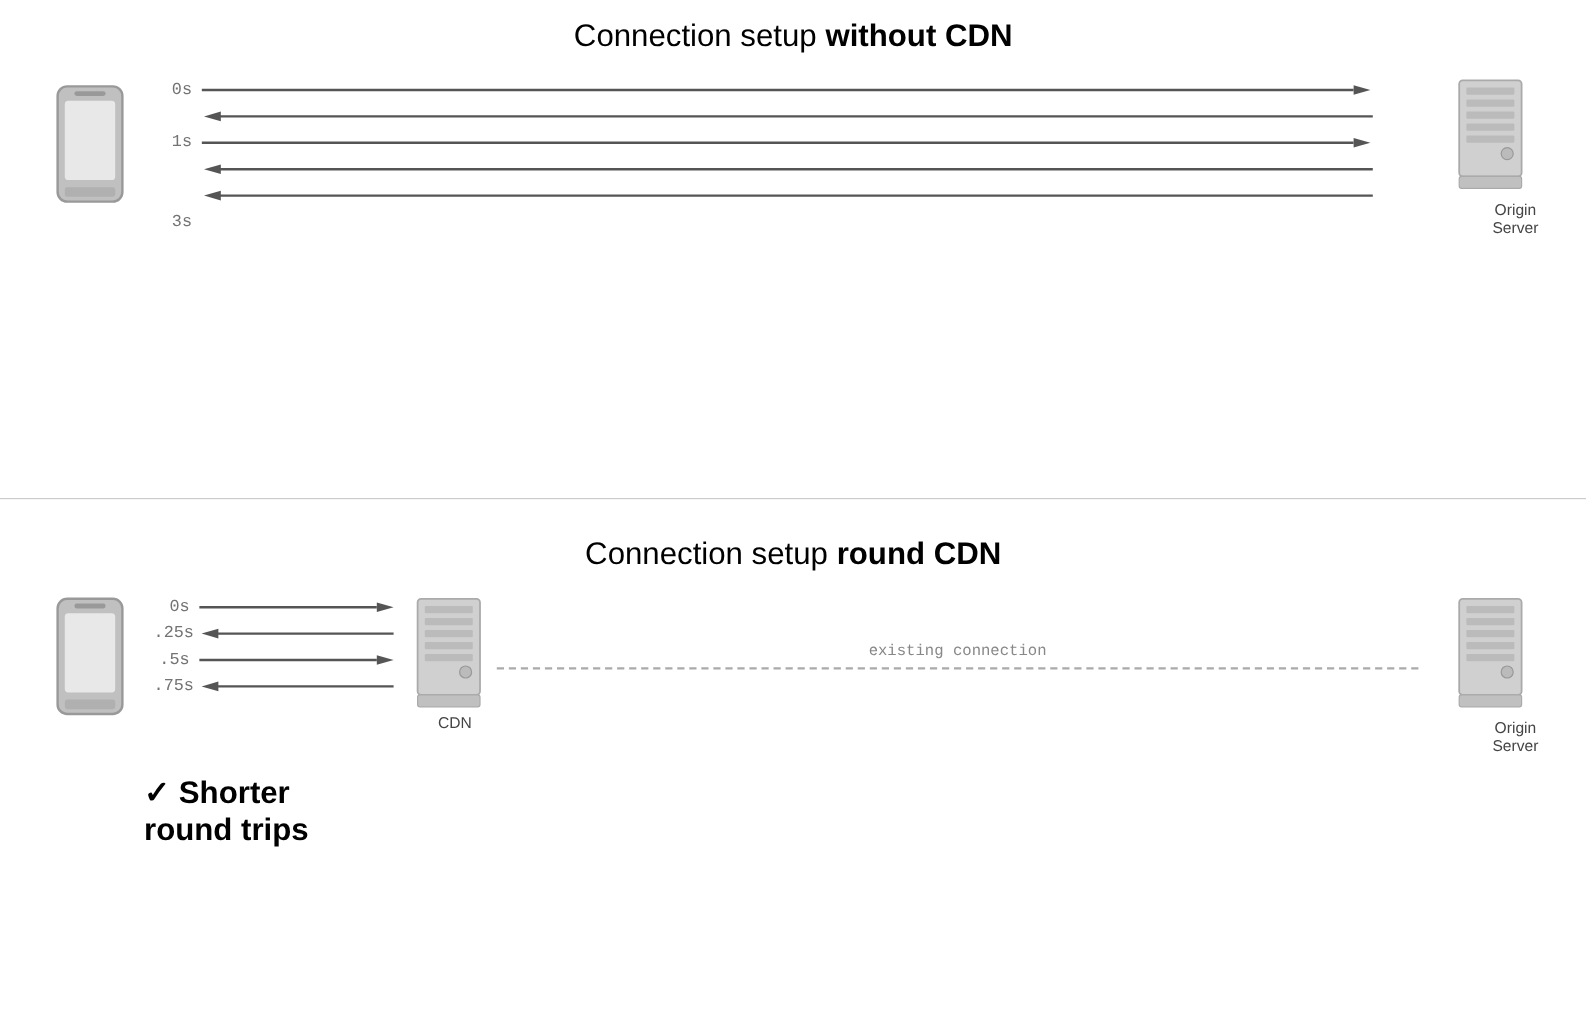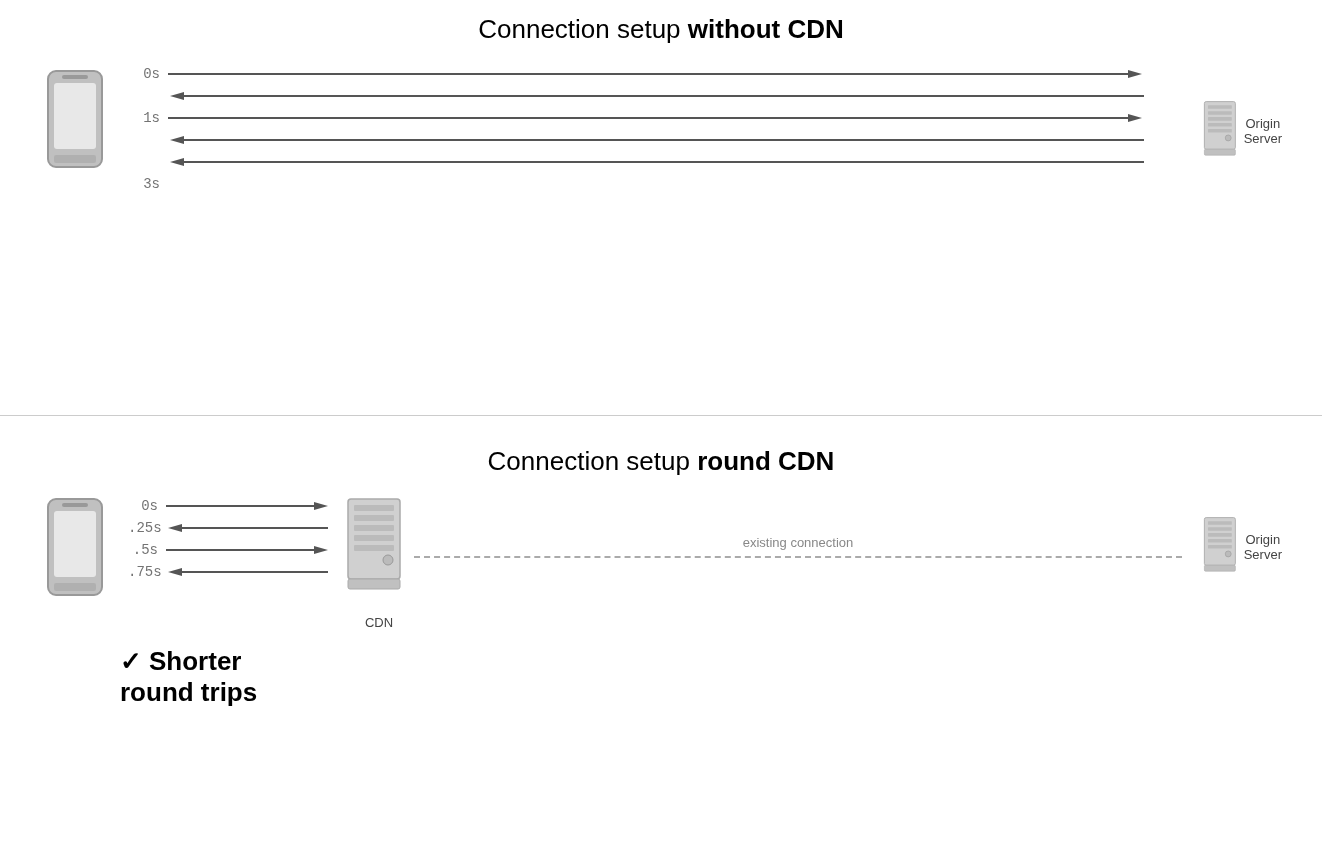--- a/index.html
+++ b/index.html
@@ -51,22 +51,22 @@
     .phone-icon {
       width: 80px;
       flex-shrink: 0;
     }
 
     
     .server-icon {
       width: 80px;
       flex-shrink: 0;
       display: flex;
-      flex-direction: row;
-      align-items: center;
+      flex-direction: column;
+      align-items: flex-end;
     }
 
     .server-label {
       font-size: 13px;
       color: #444;
       text-align: center;
       margin-top: 4px;
     }
 
     
@@ -120,37 +120,38 @@
       justify-content: center;
       position: relative;
       padding-top: 40px;
     }
 
     .existing-label {
       font-size: 13px;
       color: #888;
       margin-bottom: 6px;
       text-align: center;
+      font-family: Liberation Mono, monospace;
     }
 
     .dotted-line {
       width: 100%;
       border-top: 2px dashed #aaa;
     }
 
     .cdn-node {
       display: flex;
       flex-direction: column;
       align-items: center;
     }
 
     .cdn-node-label {
       font-size: 13px;
       color: #444;
-      margin-top: 20px;
+      margin-top: 0;
       text-align: right;
     }
 
     
     .bottom-labels {
       display: flex;
       width: 100%;
       justify-content: center;
       margin-top: 16px;
       gap: 12px;

